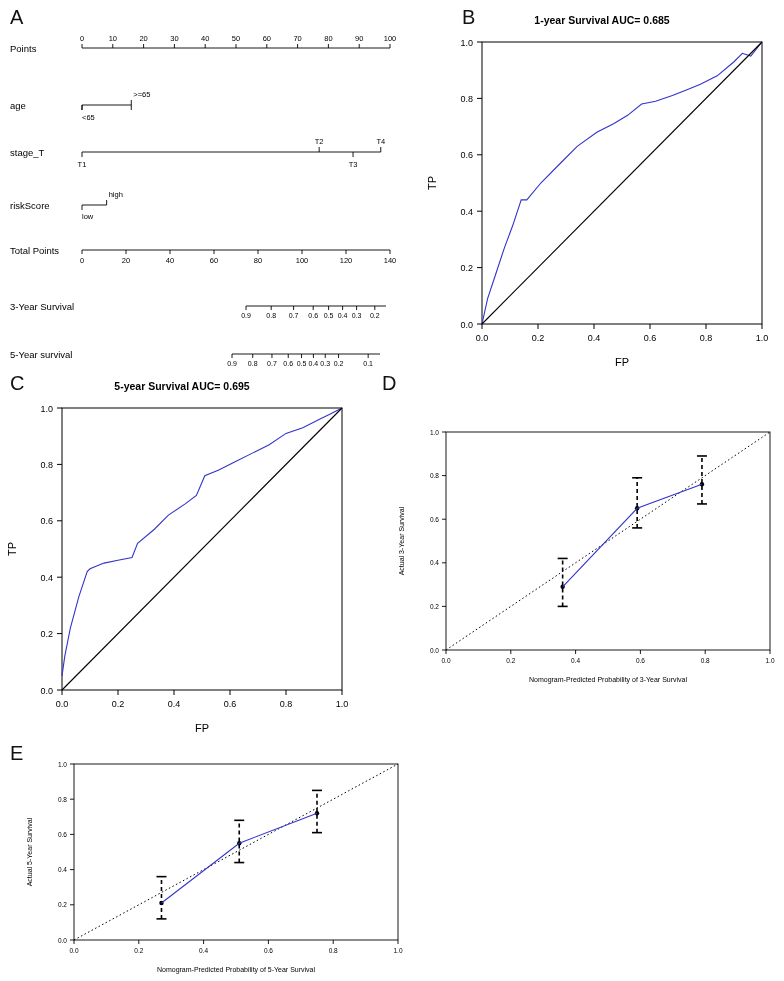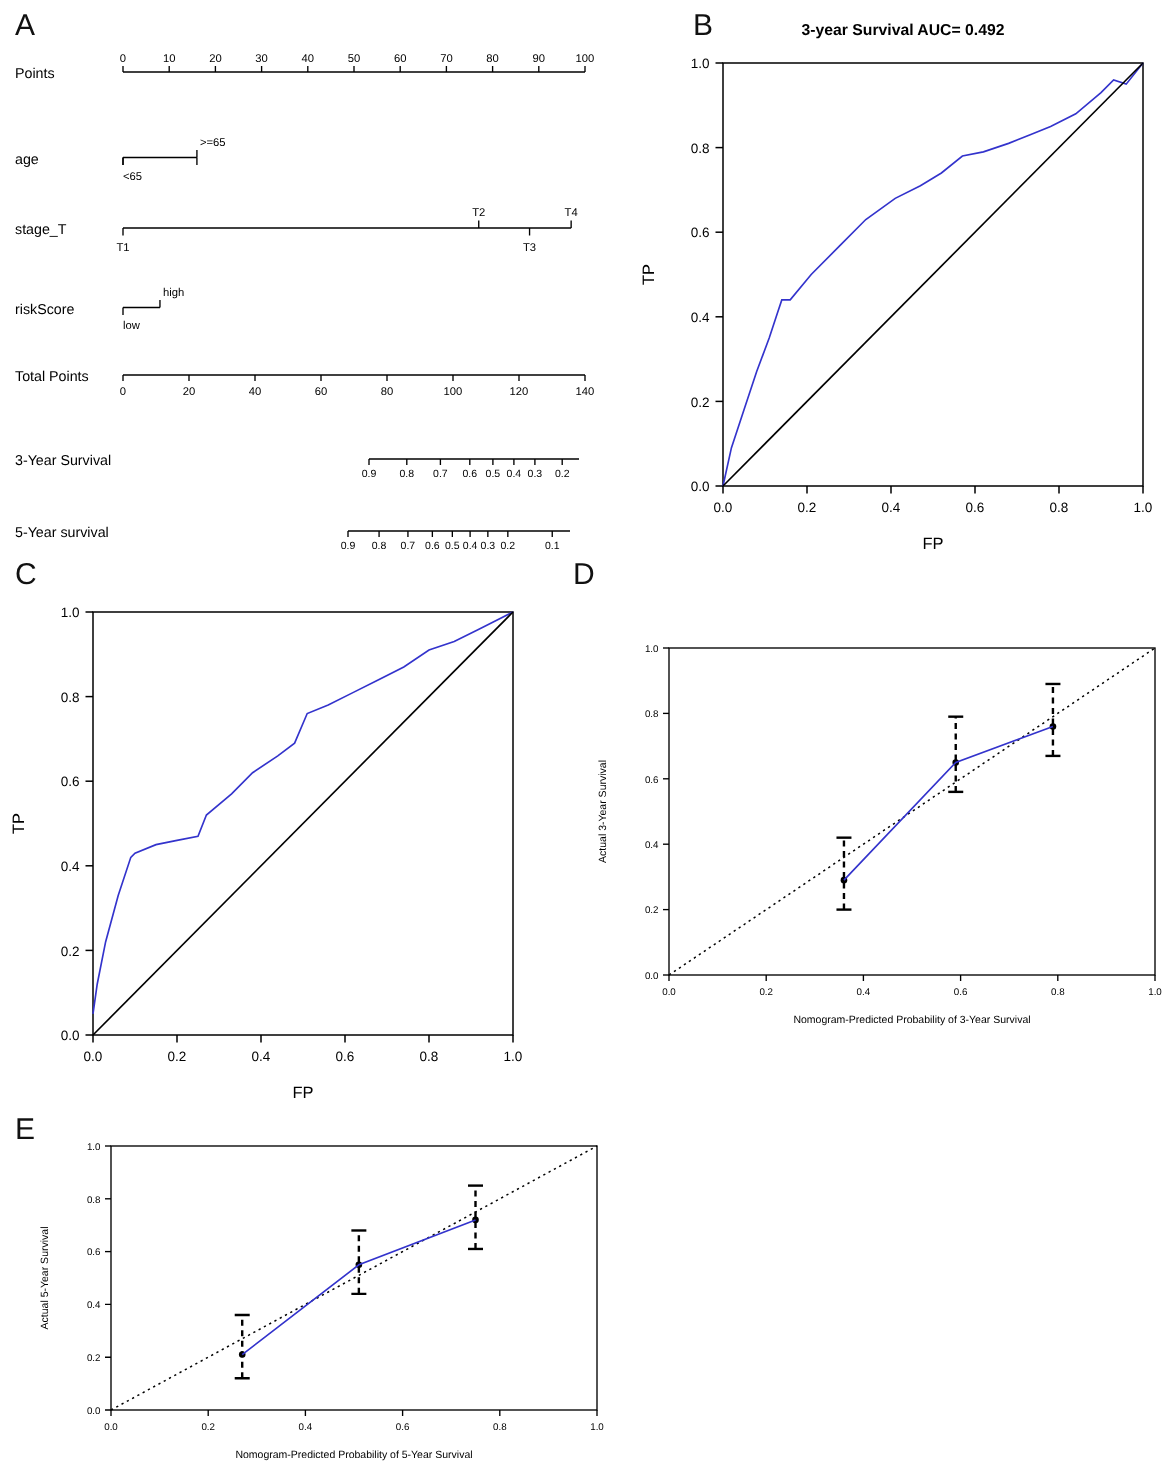--- a/index.html
+++ b/index.html
@@ -118,21 +118,21 @@
       <text x="325.24" y="356" font-size="7" text-anchor="middle" font-weight="normal">0.3</text>
       <line x1="338.56" x2="338.56" y1="344" y2="348" stroke="#000" stroke-width="0.9"></line>
       <text x="338.56" y="356" font-size="7" text-anchor="middle" font-weight="normal">0.2</text>
       <line x1="368.15999999999997" x2="368.15999999999997" y1="344" y2="348" stroke="#000" stroke-width="0.9"></line>
       <text x="368.15999999999997" y="356" font-size="7" text-anchor="middle" font-weight="normal">0.1</text>
     </svg>
 </div>
 
 <div class="panel-letter" style="left:462px;top:6px;">B</div>
 <div class="panel" style="left:420px;top:14px;width:364px;height:360px;">
-  <div class="title" style="left:0;top:0;width:364px;">3-year Survival AUC= 0.492</div>
+  <div class="title" style="left:0;top:0;width:364px;">1-year Survival AUC= 0.685</div>
   <svg id="svg-b" width="364" height="348" style="position:absolute;left:0;top:14px;">
       <rect x="62" y="14" width="280" height="282" fill="none" stroke="#000" stroke-width="1"></rect>
       <line x1="62" x2="62" y1="296" y2="301" stroke="#000" stroke-width="1"></line>
       <text x="62" y="313" font-size="9" text-anchor="middle" font-weight="normal">0.0</text>
       <line x1="118" x2="118" y1="296" y2="301" stroke="#000" stroke-width="1"></line>
       <text x="118" y="313" font-size="9" text-anchor="middle" font-weight="normal">0.2</text>
       <line x1="174" x2="174" y1="296" y2="301" stroke="#000" stroke-width="1"></line>
       <text x="174" y="313" font-size="9" text-anchor="middle" font-weight="normal">0.4</text>
       <line x1="230" x2="230" y1="296" y2="301" stroke="#000" stroke-width="1"></line>
       <text x="230" y="313" font-size="9" text-anchor="middle" font-weight="normal">0.6</text>
@@ -154,20 +154,21 @@
       <text x="53" y="17.5" font-size="9" text-anchor="end" font-weight="normal">1.0</text>
       <text x="202" y="338" font-size="11" text-anchor="middle" font-weight="normal">FP</text>
       <text x="16" y="155" font-size="11" text-anchor="middle" font-weight="normal" transform="rotate(-90 16 155)">TP</text>
       <path d="M62.00 296.00 L67.60 270.62 L76.00 245.24 L84.40 219.86 L92.80 197.30 L98.40 180.38 L101.20 171.92 L106.80 171.92 L120.80 155.00 L140.40 135.26 L157.20 118.34 L176.80 104.24 L193.60 95.78 L207.60 87.32 L221.60 76.04 L235.60 73.22 L252.40 67.58 L266.40 61.94 L280.40 56.30 L297.20 47.84 L314.00 33.74 L322.40 25.28 L330.80 28.10 L342.00 14.00 " fill="none" stroke="#3333cc" stroke-width="1.1"></path>
       <path d="M62.00 296.00 L342.00 14.00 " fill="none" stroke="#000000" stroke-width="1.1"></path>
     </svg>
 </div>
 
 <div class="panel-letter" style="left:10px;top:372px;">C</div>
 <div class="panel" style="left:0px;top:380px;width:364px;height:360px;">
+  <div class="title" style="left:0;top:0;width:364px;">5-year Survival AUC= 0.695</div>
   <svg id="svg-c" width="364" height="348" style="position:absolute;left:0;top:14px;">
       <rect x="62" y="14" width="280" height="282" fill="none" stroke="#000" stroke-width="1"></rect>
       <line x1="62" x2="62" y1="296" y2="301" stroke="#000" stroke-width="1"></line>
       <text x="62" y="313" font-size="9" text-anchor="middle" font-weight="normal">0.0</text>
       <line x1="118" x2="118" y1="296" y2="301" stroke="#000" stroke-width="1"></line>
       <text x="118" y="313" font-size="9" text-anchor="middle" font-weight="normal">0.2</text>
       <line x1="174" x2="174" y1="296" y2="301" stroke="#000" stroke-width="1"></line>
       <text x="174" y="313" font-size="9" text-anchor="middle" font-weight="normal">0.4</text>
       <line x1="230" x2="230" y1="296" y2="301" stroke="#000" stroke-width="1"></line>
       <text x="230" y="313" font-size="9" text-anchor="middle" font-weight="normal">0.6</text>

